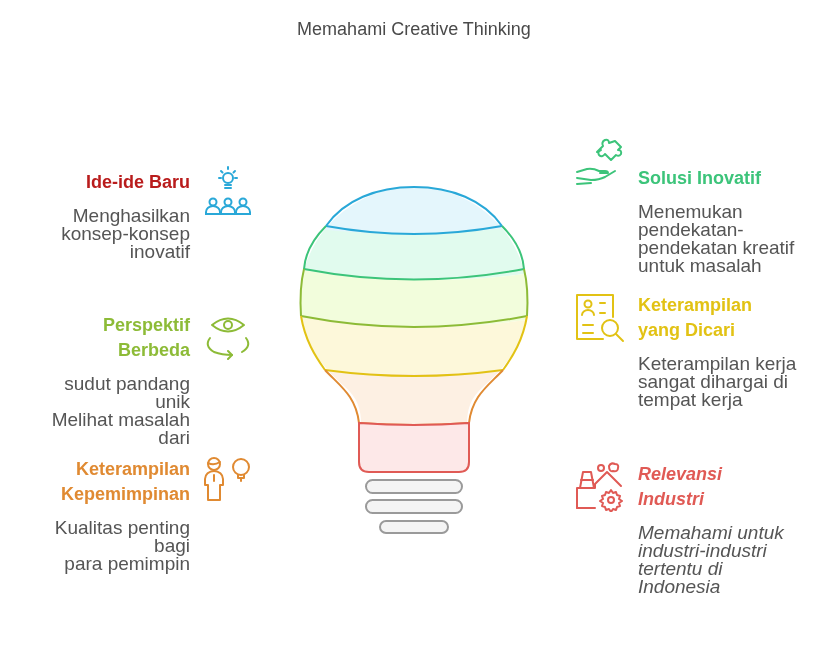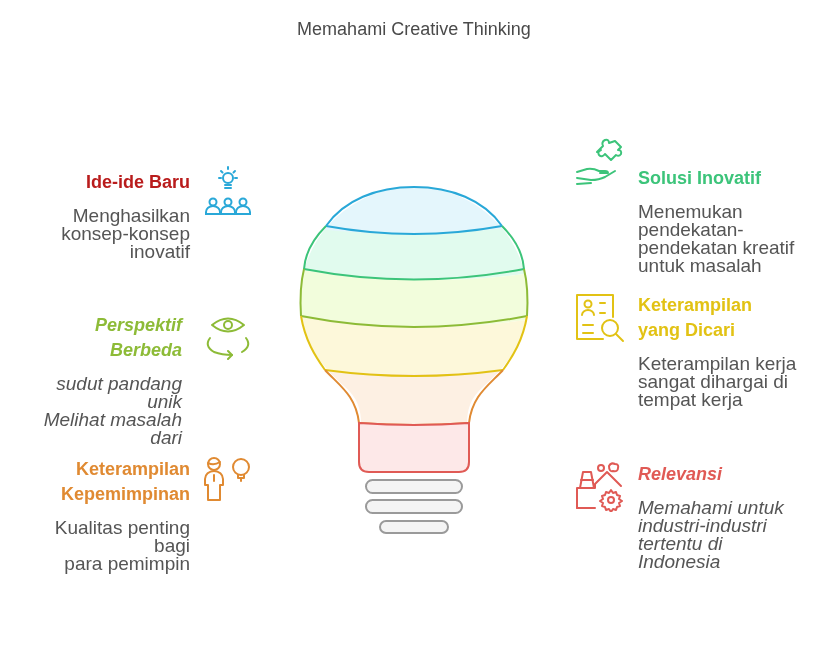--- a/index.html
+++ b/index.html
@@ -73,21 +73,21 @@
   <line x1="18" y1="5" x2="19.5" y2="6.5"></line>
     <line x1="32" y1="5" x2="30.5" y2="6.5"></line>
   <circle cx="10" cy="36" r="3.5"></circle>
     <path d="M3,48 v-2 a7,6 0 0 1 14,0 v2 z"></path>
   <circle cx="25" cy="36" r="3.5"></circle>
     <path d="M18,48 v-2 a7,6 0 0 1 14,0 v2 z"></path>
   <circle cx="40" cy="36" r="3.5"></circle>
     <path d="M33,48 v-2 a7,6 0 0 1 14,0 v2 z"></path>
 </svg>
 
-<div class="item left" style="left:32px; top:313px; width:150px;font-style:italic;">
+<div class="item left" style="left:40px; top:313px; width:150px;">
   <div class="head" style="color:#8dbb37;">
     <div>Perspektif</div>
     <div>Berbeda</div>
   </div>
   <div class="desc">
     <div>sudut pandang unik</div>
     <div>Melihat masalah dari</div>
   </div>
 </div>
 <svg class="icon" style="left:204px; top:310px;" width="50" height="50" viewBox="0 0 50 50" fill="none" stroke="#8dbb37" stroke-width="2" stroke-linecap="round" stroke-linejoin="round">
@@ -165,19 +165,20 @@
   <path d="M2,46 v-20 h18 v-4 l12,-12 l14,14"></path>
   <path d="M2,46 h18"></path>
   <circle cx="26" cy="6" r="3"></circle>
   <path d="M34,4 q2,-4 6,-2 q4,0 3,4 q0,4 -5,3 q-4,1 -4,-5 z"></path>
   <circle cx="36" cy="38" r="3"></circle>
   <path d="M36,28 l2,3 l3,-1 l1,3 l3,1 l-1,3 l3,2 l-3,2 l1,3 l-3,1 l-1,3 l-3,-1 l-2,3 l-2,-3 l-3,1 l-1,-3 l-3,-1 l1,-3 l-3,-2 l3,-2 l-1,-3 l3,-1 l1,-3 l3,1 z"></path>
 </svg>
 <div class="item right" style="left:638px; top:462px; width:170px;font-style:italic;">
   <div class="head" style="color:#e05a55;">
     <div>Relevansi</div>
+    <div>Industri</div>
   </div>
   <div class="desc">
     <div>Memahami untuk</div>
     <div>industri-industri</div>
     <div>tertentu di Indonesia</div>
   </div>
 </div>
 
 </body></html>

